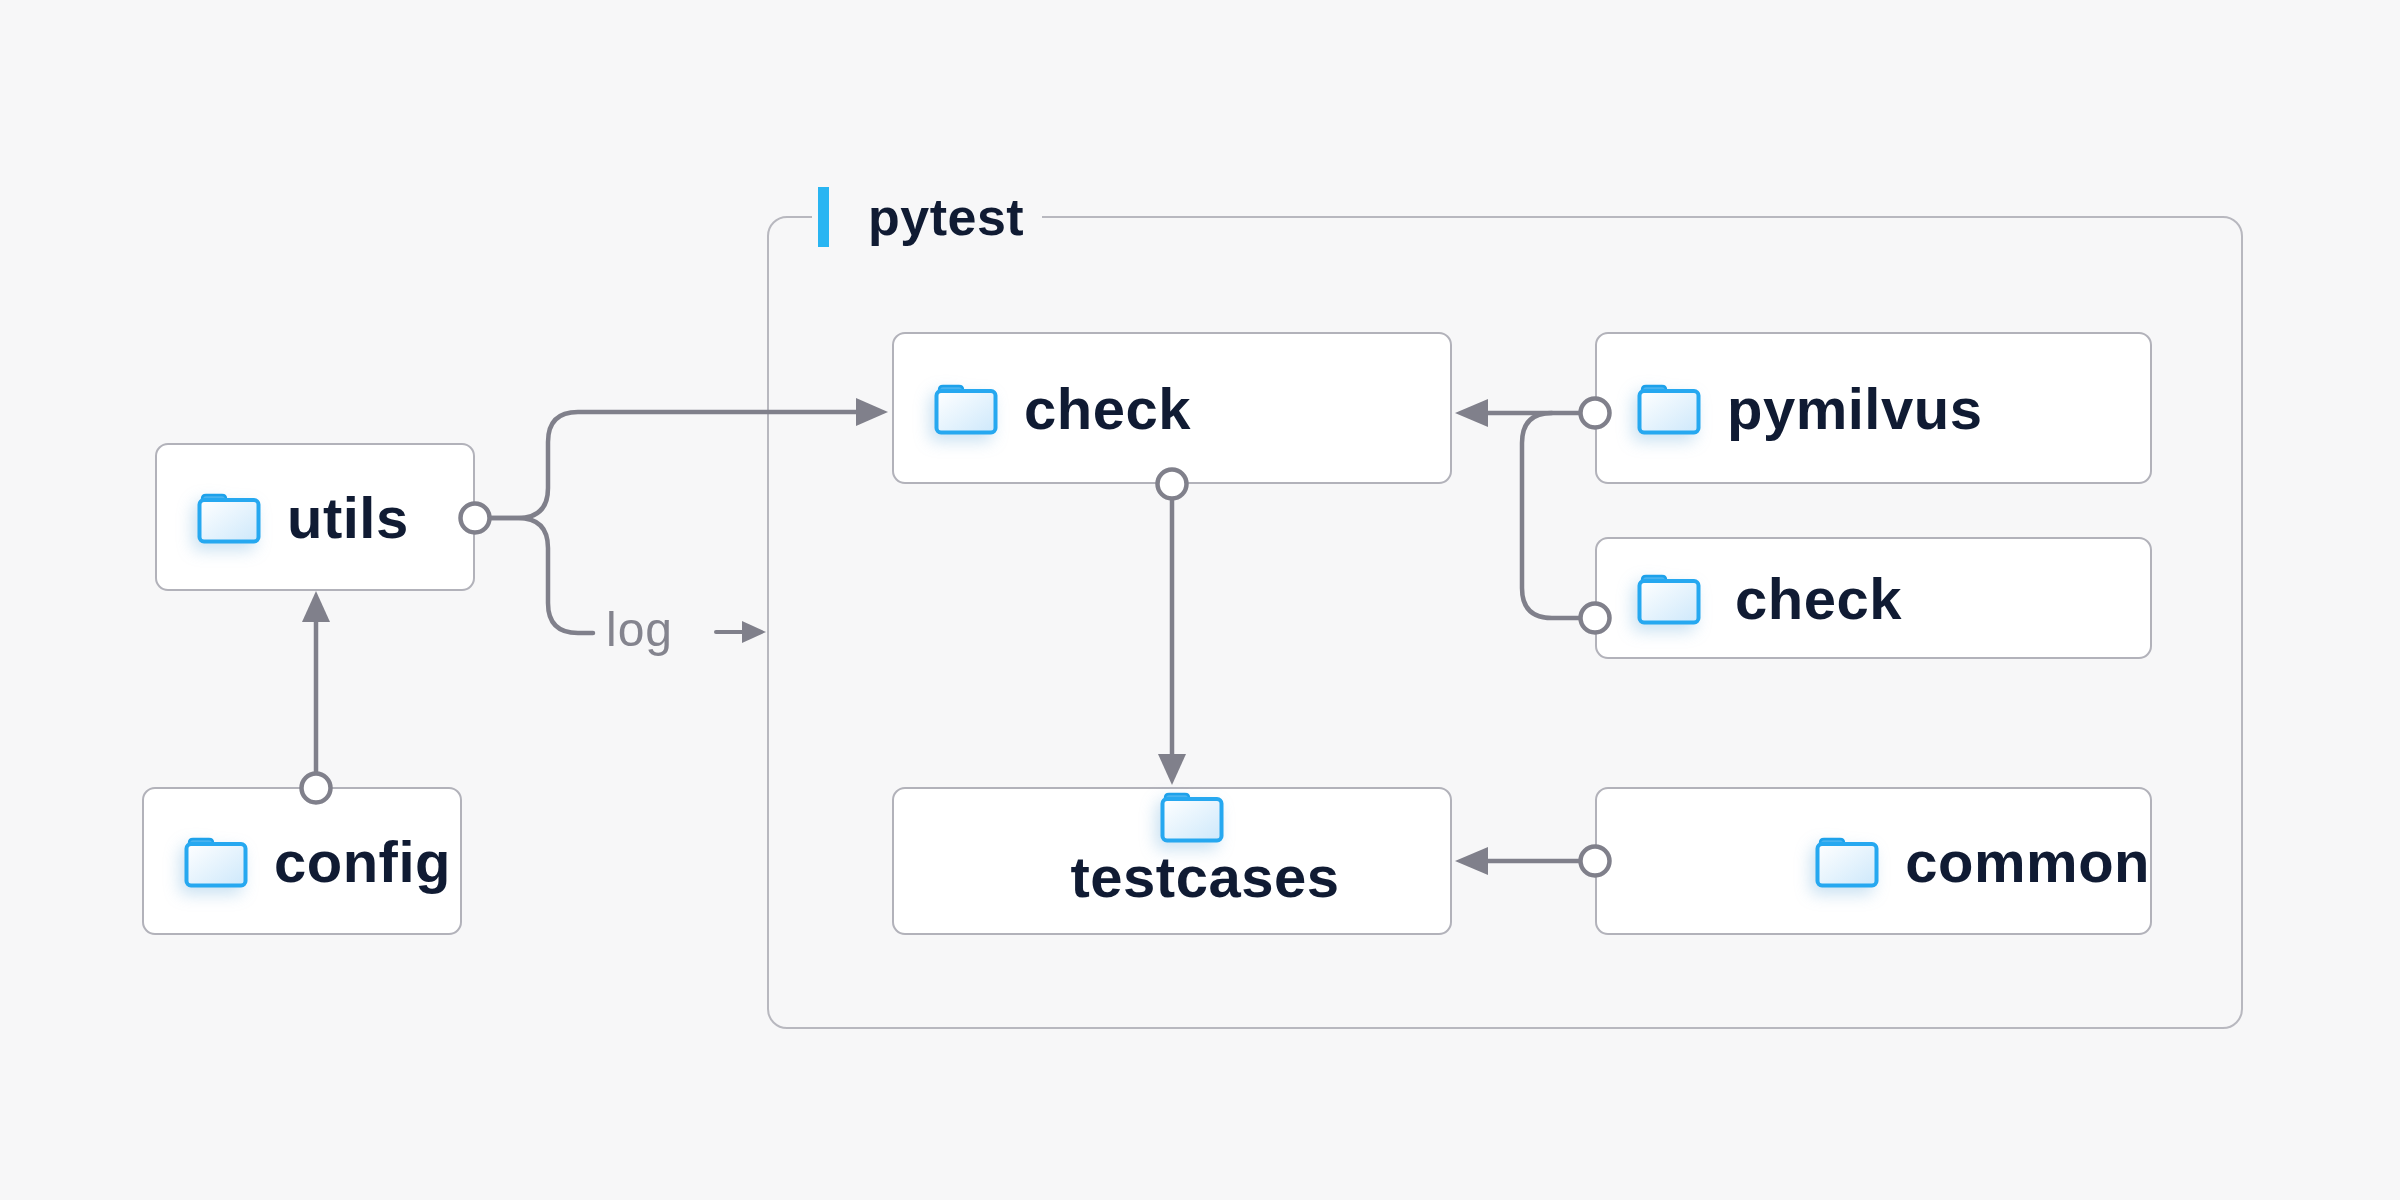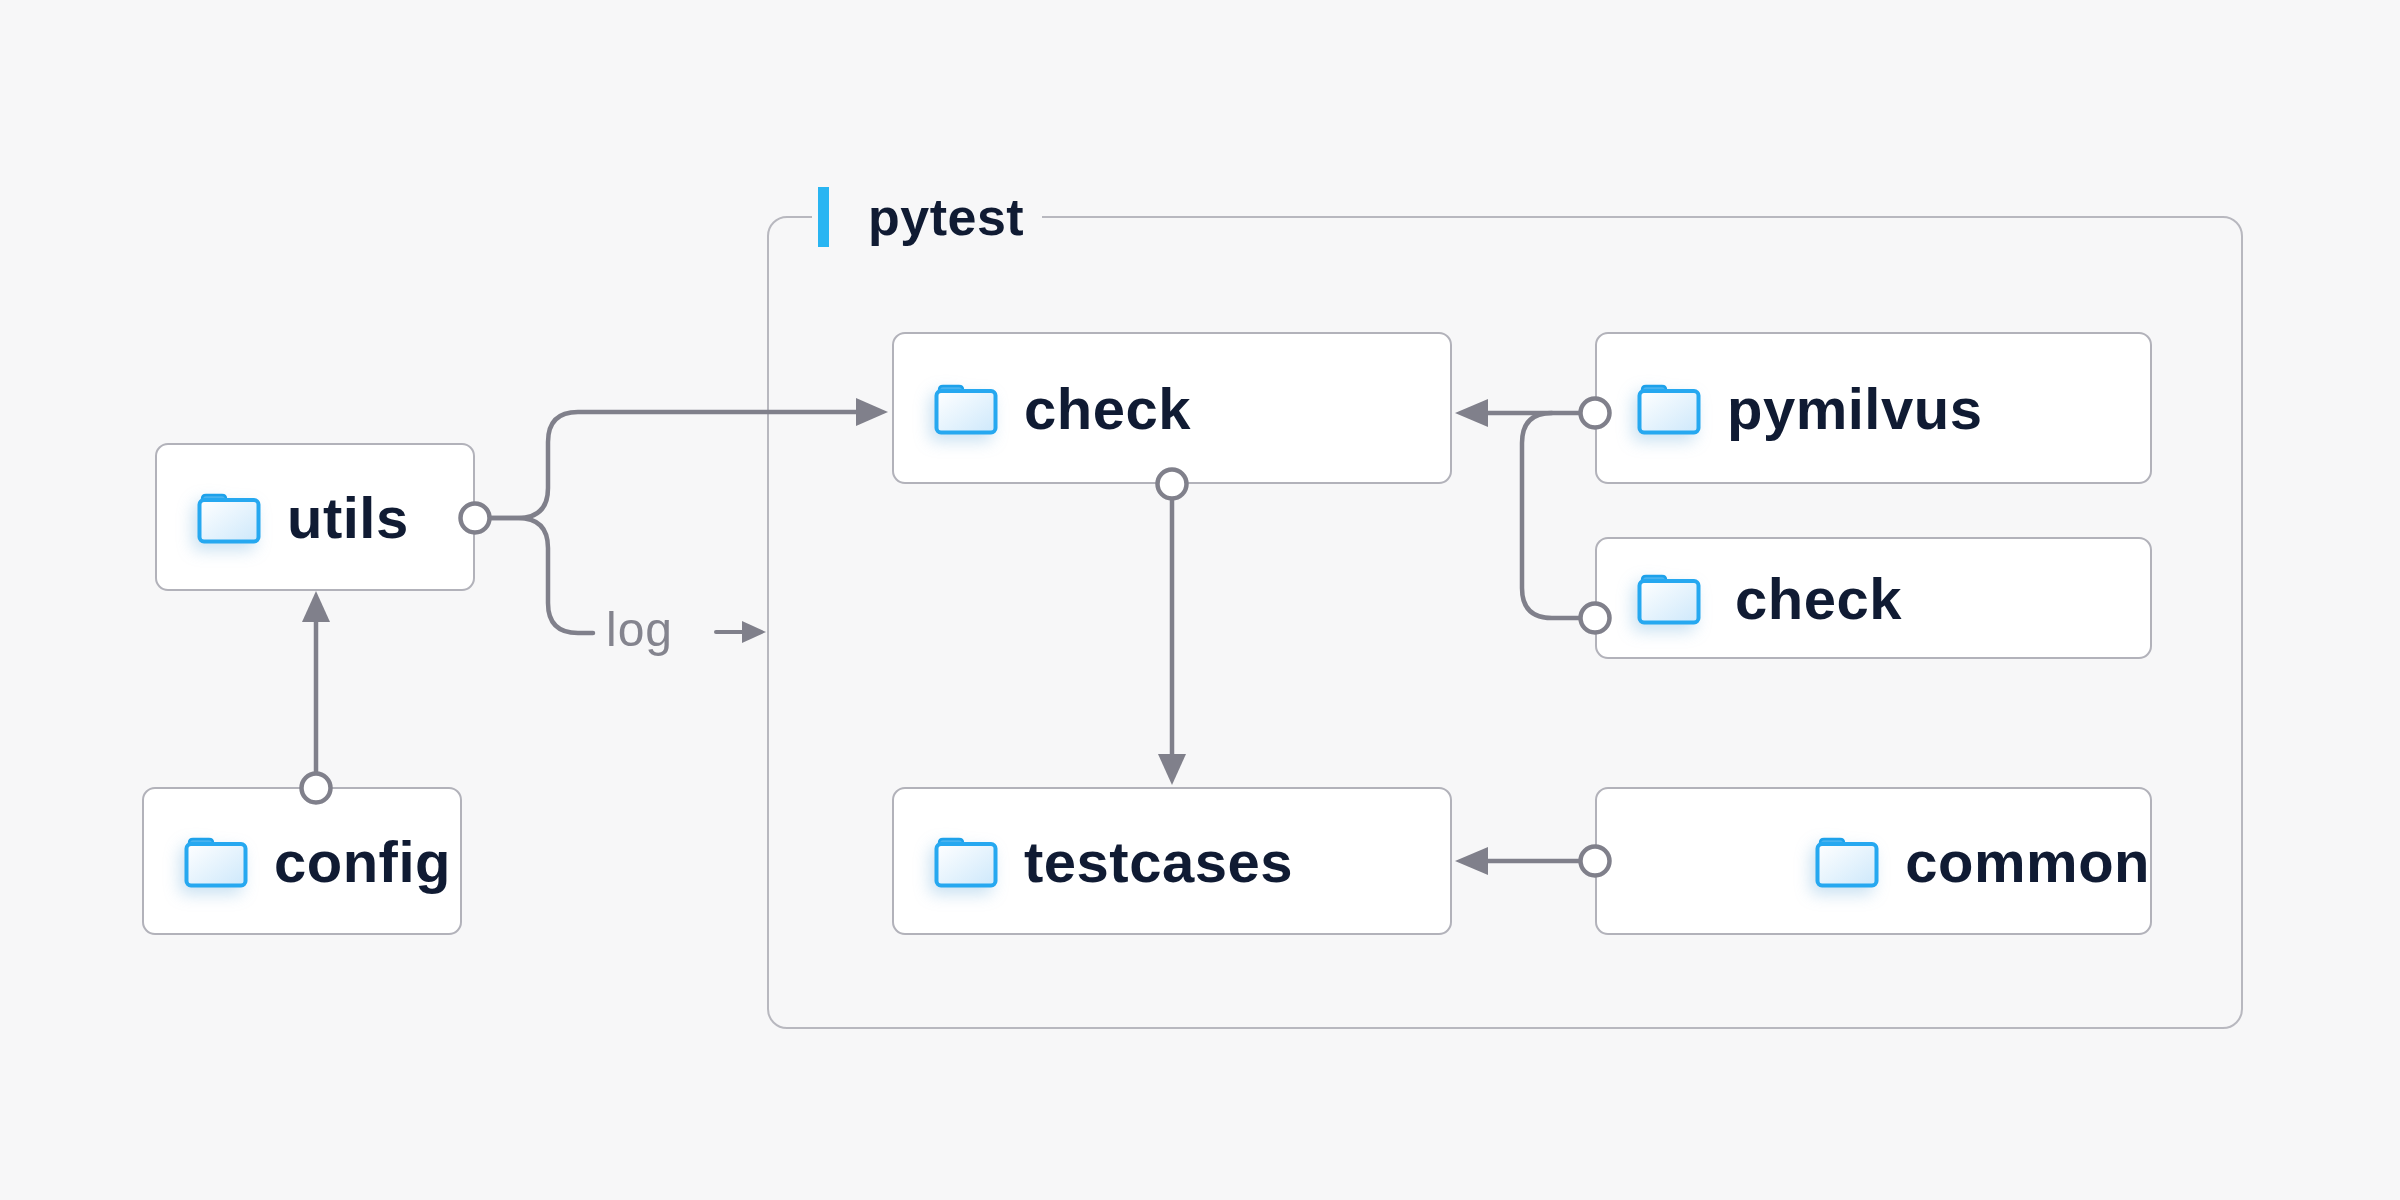--- a/index.html
+++ b/index.html
@@ -72,21 +72,21 @@
     filter:drop-shadow(-5px 7px 8px rgba(70,150,210,.28));
   }
   .folder .tab{fill:#49b3ef;stroke:#1da1ea;stroke-width:2.5;}
   .folder .body{fill:url(#foldergrad);stroke:var(--folder-blue);stroke-width:4;}
 
   #n-utils    {left:155px;top:443px;width:320px;height:148px;}
   #n-config   {left:142px;top:787px;width:320px;height:148px;}
   #n-base     {left:892px;top:332px;width:560px;height:152px;}
   #n-pymilvus {left:1595px;top:332px;width:557px;height:152px;}
   #n-check    {left:1595px;top:537px;width:557px;height:122px;gap:8px;}
-  #n-testcases{left:892px;top:787px;width:560px;height:148px;}
+  #n-testcases{left:892px;top:787px;width:560px;height:148px;flex-direction:column;}
   #n-common   {left:1595px;top:787px;width:557px;height:148px;justify-content:flex-end;}
 
   
   .connectors{
     position:absolute;inset:0;
     z-index:4;
     pointer-events:none;
   }
   .connectors path{
     stroke:var(--connector-gray);

